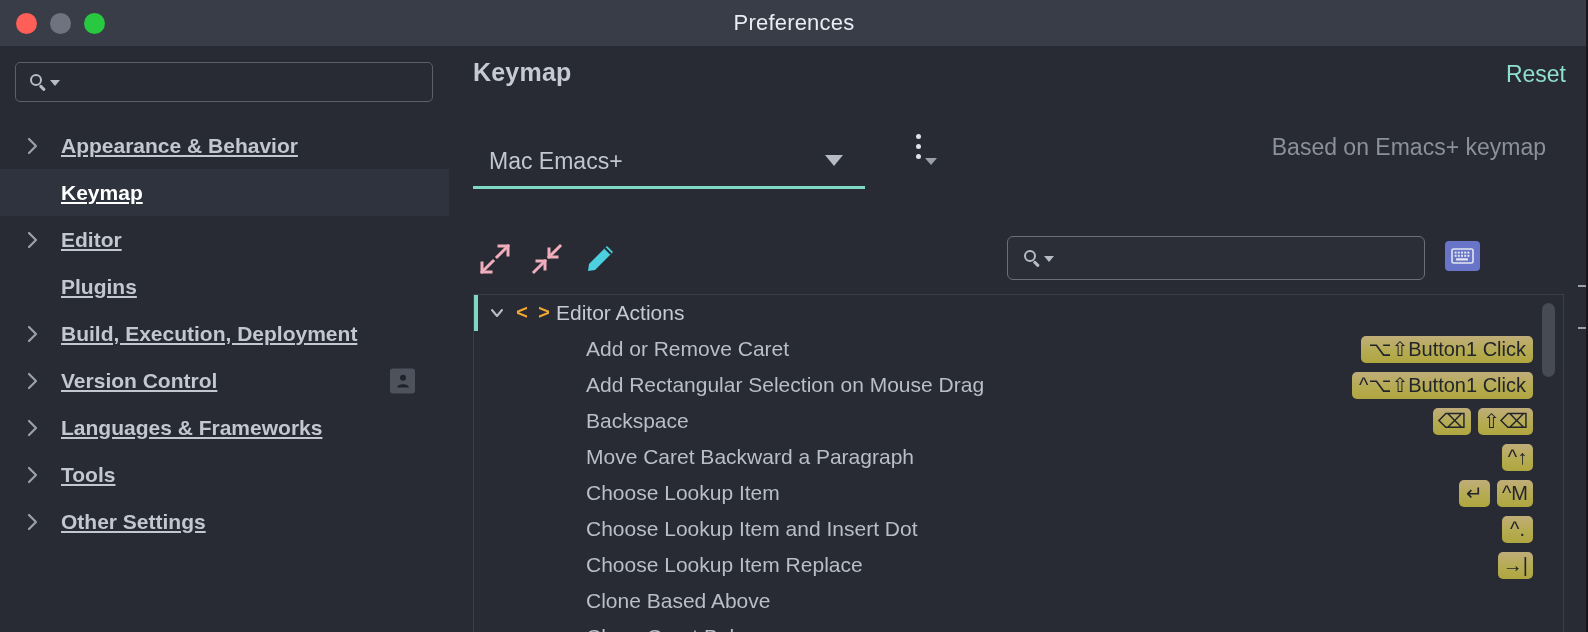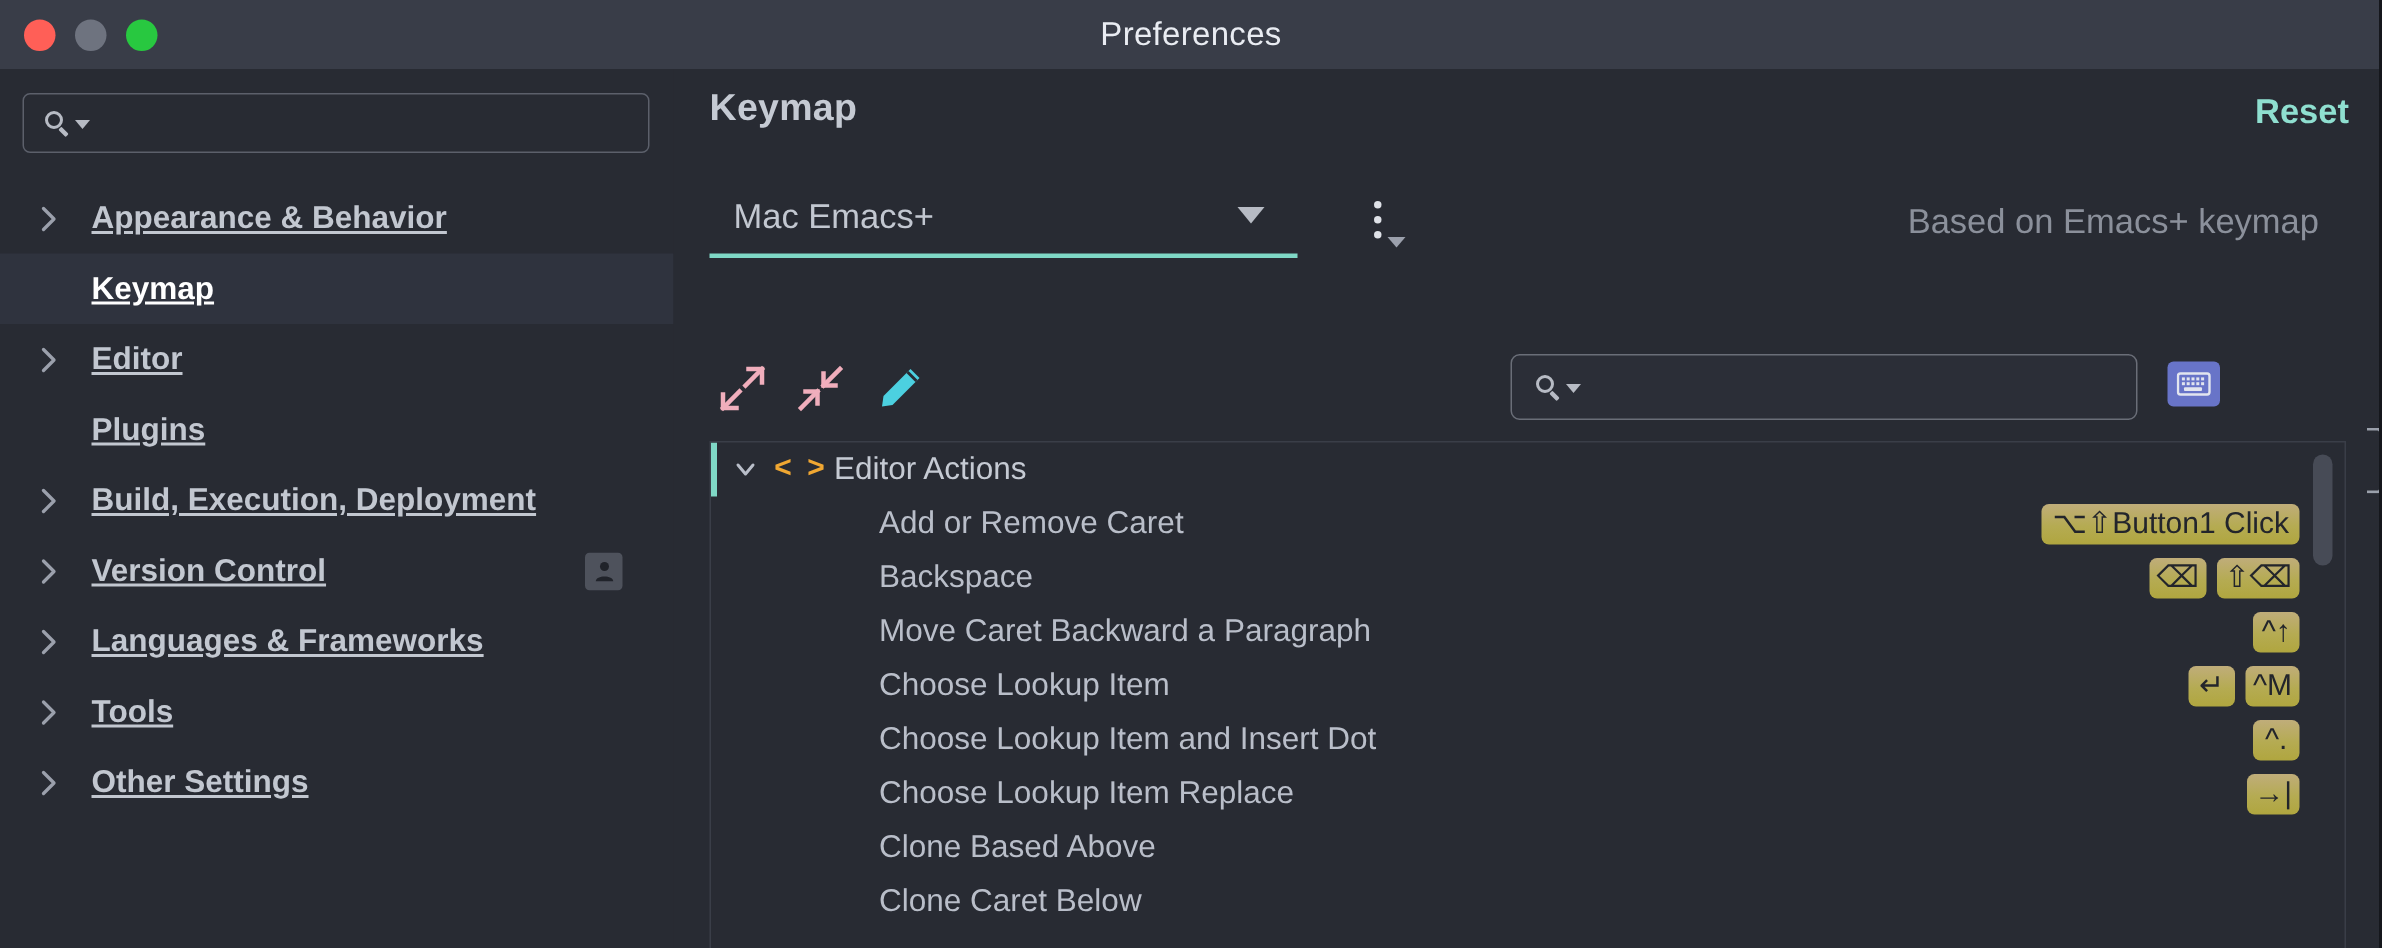--- a/index.html
+++ b/index.html
@@ -73,27 +73,27 @@
   }
   .sb-badge-user svg{display:block;}
 
   
   .main{
     position:absolute;left:449px;top:46px;width:1139px;height:586px;background:#282b33;
   }
   .main-head{position:absolute;left:24px;top:12px;}
   .main-title{color:#c5cad3;font-size:25px;font-weight:bold;letter-spacing:.2px;}
   .reset-btn{
-    position:absolute;right:22px;top:15px;color:#8fdfd0;font-size:23px;font-weight:bold;
+    position:absolute;right:22px;top:15px;color:#8fdfd0;font-size:23px;font-weight:normal;
     cursor:pointer;
   }
 
   .km-row{position:absolute;left:24px;top:74px;width:1095px;height:56px;}
   .km-select{
-    position:absolute;left:0;top:0;width:392px;height:52px;
+    position:absolute;left:0;top:17px;width:392px;height:52px;
     border-bottom:3px solid #7fd8c6;box-sizing:border-box;
     display:flex;align-items:center;
   }
   .km-select .val{color:#c2c7d0;font-size:23px;padding-left:16px;}
   .km-select .arrow{
     position:absolute;right:22px;top:18px;
     width:0;height:0;border-left:9px solid transparent;border-right:9px solid transparent;
     border-top:11px solid #b7bbc4;
   }
   .kebab{
@@ -377,20 +377,26 @@
           <span class="shortcuts"></span>
         </div>
 
         <div class="trow leaf">
           <span class="tname">Add or Remove Caret</span>
           <span class="shortcuts">
             <span class="badge">⌥⇧Button1 Click</span>
           </span>
         </div>
 
+        <div class="trow leaf">
+          <span class="tname">Add Rectangular Selection on Mouse Drag</span>
+          <span class="shortcuts">
+            <span class="badge">^⌥⇧Button1 Click</span>
+          </span>
+        </div>
 
         <div class="trow leaf">
           <span class="tname">Backspace</span>
           <span class="shortcuts">
             <span class="badge sq">⌫</span>
             <span class="badge sq">⇧⌫</span>
           </span>
         </div>
 
         <div class="trow leaf">

